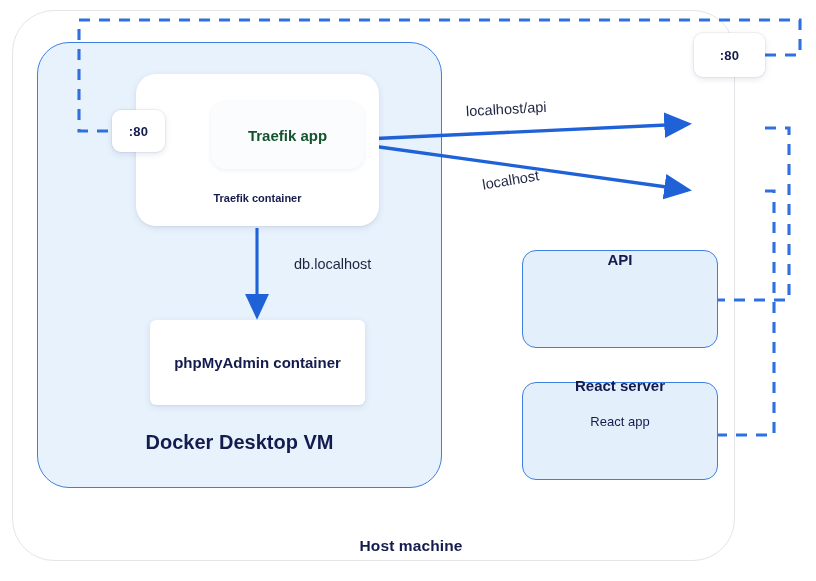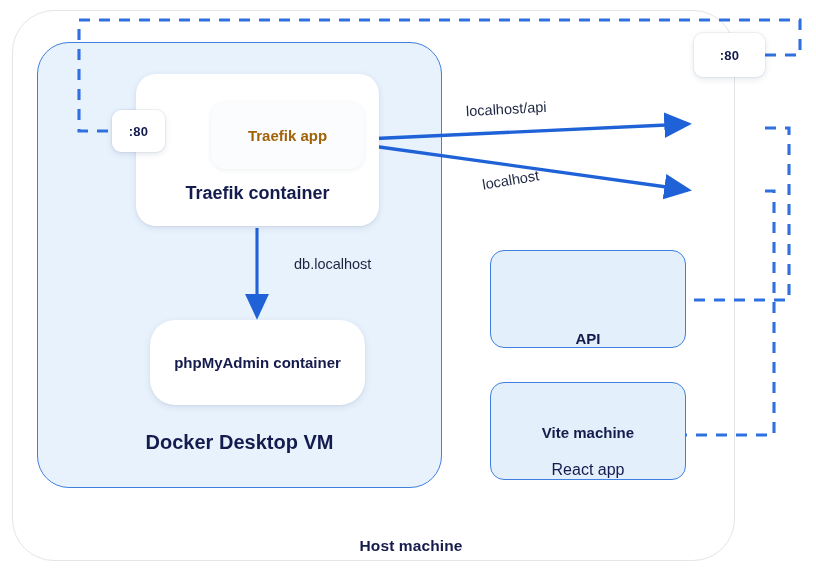--- a/index.html
+++ b/index.html
@@ -87,50 +87,50 @@
     border-radius: 20px;
     box-shadow: 0 2px 7px rgba(25,45,90,.10), 0 1px 2px rgba(25,45,90,.06);
     z-index: 4;
   }
   .traefik-container-label {
     position: absolute;
     left: 0;
     right: 0;
     bottom: 22px;
     text-align: center;
-    font-size: 18px;
+    font-size: 11px;
     font-weight: 700;
     color: #141b4d;
   }
   .traefik-app {
     left: 211px;
     top: 102px;
     width: 153px;
     height: 67px;
     background: #fbfcfd;
     border-radius: 14px;
     box-shadow: 0 1px 4px rgba(25,45,90,.08);
     display: flex;
     align-items: center;
     justify-content: center;
     z-index: 5;
   }
   .traefik-app span {
     font-size: 15px;
     font-weight: 700;
-    color: #a16207;
+    color: #14532d;
     text-align: right;
   }
   .phpmyadmin {
     left: 150px;
     top: 320px;
     width: 215px;
     height: 85px;
     background: #ffffff;
-    border-radius: 25px;
+    border-radius: 6px;
     box-shadow: 0 2px 7px rgba(25,45,90,.10), 0 1px 2px rgba(25,45,90,.06);
     display: flex;
     align-items: center;
     justify-content: center;
     z-index: 4;
   }
   .phpmyadmin span {
     font-size: 15px;
     font-weight: 700;
     color: #141b4d;
@@ -138,31 +138,32 @@
   .svc-box {
     width: 196px;
     height: 98px;
     background: #e3f0fc;
     border: 1.5px solid #3f7fe0;
     border-radius: 14px;
     z-index: 4;
     display: flex;
     flex-direction: column;
     align-items: center;
-    justify-content: flex-end;
+    justify-content: flex-start;
+    margin-left: 32px;
   }
   .svc-api   { left: 490px; top: 250px; }
   .svc-vite  { left: 490px; top: 382px; }
   .svc-title {
     font-size: 15px;
     font-weight: 700;
     color: #141b4d;
   }
   .svc-sub {
-    font-size: 16px;
+    font-size: 13px;
     font-weight: 400;
     color: #141b4d;
     margin-top: 20px;
   }
   .svc-vite .svc-title { margin-top: -6px; }
   
   .port {
     position: absolute;
     background: #ffffff;
     border-radius: 9px;
@@ -236,21 +237,21 @@
 
   <div class="box phpmyadmin">
     <span>phpMyAdmin container</span>
   </div>
 
   <div class="box svc-box svc-api">
     <div class="svc-title">API</div>
   </div>
 
   <div class="box svc-box svc-vite">
-    <div class="svc-title">Vite machine</div>
+    <div class="svc-title">React server</div>
     <div class="svc-sub">React app</div>
   </div>
 
   <div class="port port-80-left">
     <span>:80</span>
   </div>
   <div class="port port-80-right">
     <span>:80</span>
   </div>
 

